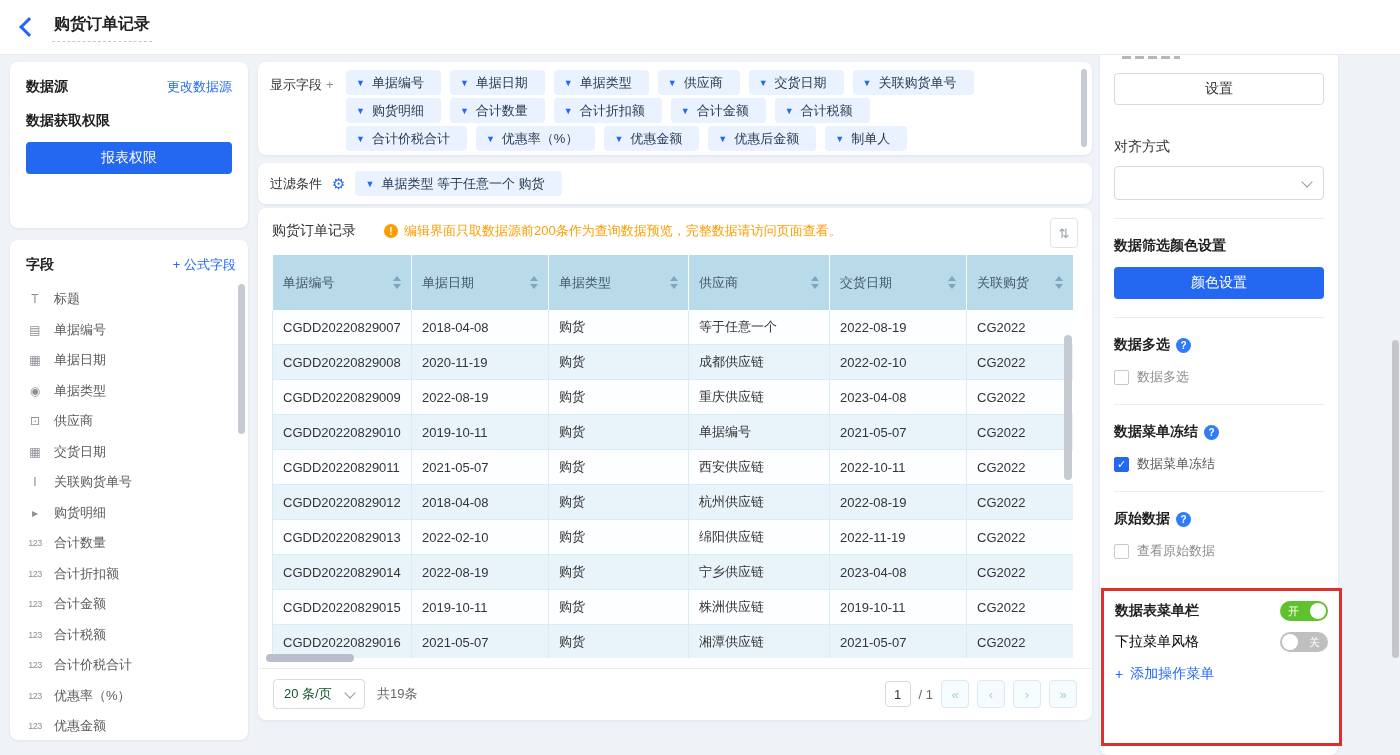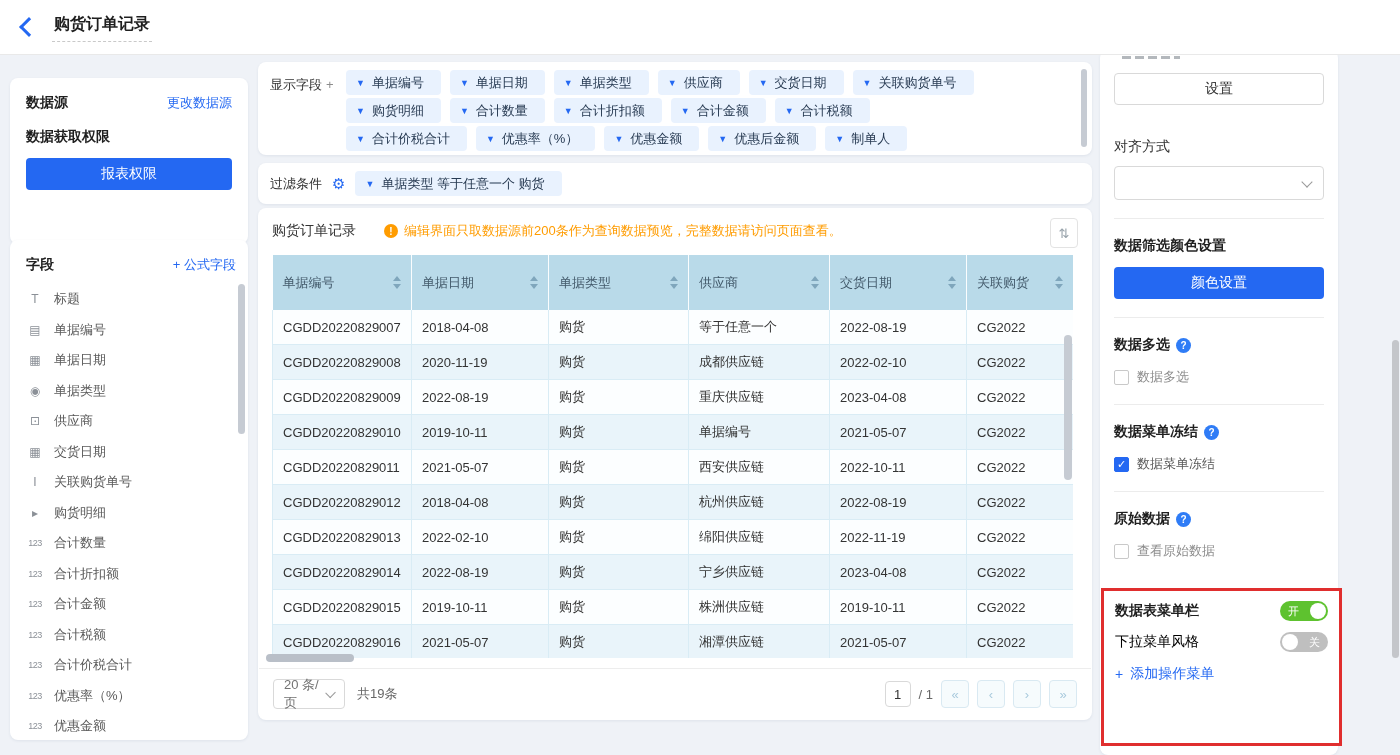--- a/index.html
+++ b/index.html
@@ -8,21 +8,21 @@
   .card{position:absolute;background:#fff;border-radius:8px;box-shadow:0 1px 3px rgba(31,56,88,.08);box-sizing:border-box;}
   .thumb{position:absolute;background:#c6cbd3;border-radius:4px;}
   
   .topbar{position:absolute;top:0;left:0;width:1400px;height:55px;background:#fff;border-bottom:1px solid #e9e9e9;
           display:flex;align-items:center;padding:0 22px;box-sizing:border-box;z-index:6;}
   .back{width:11px;height:11px;border:solid #2468f2;border-width:3px 0 0 3px;transform:rotate(-45deg);cursor:pointer;flex:none;}
   .page-title{font-size:16px;font-weight:700;color:#1f1f1f;margin-left:16px;padding:2px 2px 6px;border-bottom:1px dashed #c9c9c9;}
   .save-btn{position:absolute;right:8px;top:11px;width:82px;height:32px;background:#2468f2;color:#fff;border-radius:4px;
             display:flex;align-items:center;justify-content:center;font-size:14px;cursor:pointer;}
   
-  #ds-card{left:10px;top:62px;width:238px;height:166px;padding:16px;margin-top:16px;}
+  #ds-card{left:10px;top:62px;width:238px;height:166px;padding:16px;}
   .row-between{display:flex;justify-content:space-between;align-items:center;}
   .sec-title{font-size:14px;font-weight:700;color:#1f1f1f;}
   .link{color:#2468f2;font-size:13px;cursor:pointer;}
   .ds-box{margin-top:12px;height:32px;background:#f4f6f9;border-radius:4px;display:flex;align-items:center;padding:0 10px;gap:8px;cursor:pointer;}
   .btn-blue{height:32px;background:#2468f2;color:#fff;border-radius:4px;display:flex;align-items:center;justify-content:center;font-size:14px;cursor:pointer;}
   #fields-card{left:10px;top:240px;width:238px;height:500px;padding:16px 12px 6px 16px;overflow:hidden;}
   .field-list{margin-top:10px;}
   .field-item{display:flex;align-items:center;height:30.5px;gap:10px;color:#595959;cursor:pointer;}
   .f-icon{width:18px;color:#8b9097;font-size:12px;display:flex;justify-content:center;flex:none;}
   [data-name="number-field-icon"]{font-size:9px;letter-spacing:-.5px;}
@@ -54,22 +54,22 @@
   .car-up{width:0;height:0;border-left:4px solid transparent;border-right:4px solid transparent;border-bottom:5px solid #7fa6bc;}
   .car-dn{width:0;height:0;border-left:4px solid transparent;border-right:4px solid transparent;border-top:5px solid #7fa6bc;}
   td{height:34px;padding:0 10px;border-bottom:1px solid #d9ecf5;border-right:1px solid #d9ecf5;font-size:13px;color:#333;
      white-space:nowrap;overflow:hidden;background:#fcfeff;}
   td:first-child{border-left:1px solid #d9ecf5;}
   tbody tr:nth-child(even) td{background:#e9f4fa;}
   .tbl-vscroll{top:127px;right:20px;width:8px;height:145px;}
   .tbl-hscroll{top:446px;left:8px;width:88px;height:8px;background:#b9bfc8;}
   .pager{position:absolute;left:1px;right:1px;top:460px;height:51px;border-top:1px solid #ededed;display:flex;
          align-items:center;padding:0 14px;box-sizing:border-box;}
-  .psize{width:72px;height:30px;border:1px solid #d9d9d9;border-radius:4px;display:flex;align-items:center;
-         justify-content:space-between;padding:0 10px;box-sizing:border-box;color:#737373;cursor:pointer;flex:none;}
+  .psize{width:92px;height:30px;border:1px solid #d9d9d9;border-radius:4px;display:flex;align-items:center;
+         justify-content:space-between;padding:0 10px;box-sizing:border-box;color:#14532d;cursor:pointer;flex:none;}
   .chev{width:7px;height:7px;border:solid #999;border-width:0 1.5px 1.5px 0;transform:rotate(45deg);margin-top:-3px;}
   .ptotal{margin-left:12px;color:#666;}
   .pright{margin-left:auto;display:flex;align-items:center;gap:8px;}
   .pinput{width:26px;height:26px;border:1px solid #d9d9d9;border-radius:4px;text-align:center;font-size:13px;color:#333;
           padding:0;font-family:inherit;box-sizing:border-box;}
   .pof{color:#666;}
   .pbtn{width:26px;height:26px;border:1px solid #d9e9f2;background:#f6fbfd;border-radius:4px;color:#a9cadd;
         display:flex;align-items:center;justify-content:center;font-size:13px;cursor:pointer;}
   
   #settings-card{left:1100px;top:50px;width:238px;height:705px;padding:0 14px;border-radius:8px;overflow:visible;}

